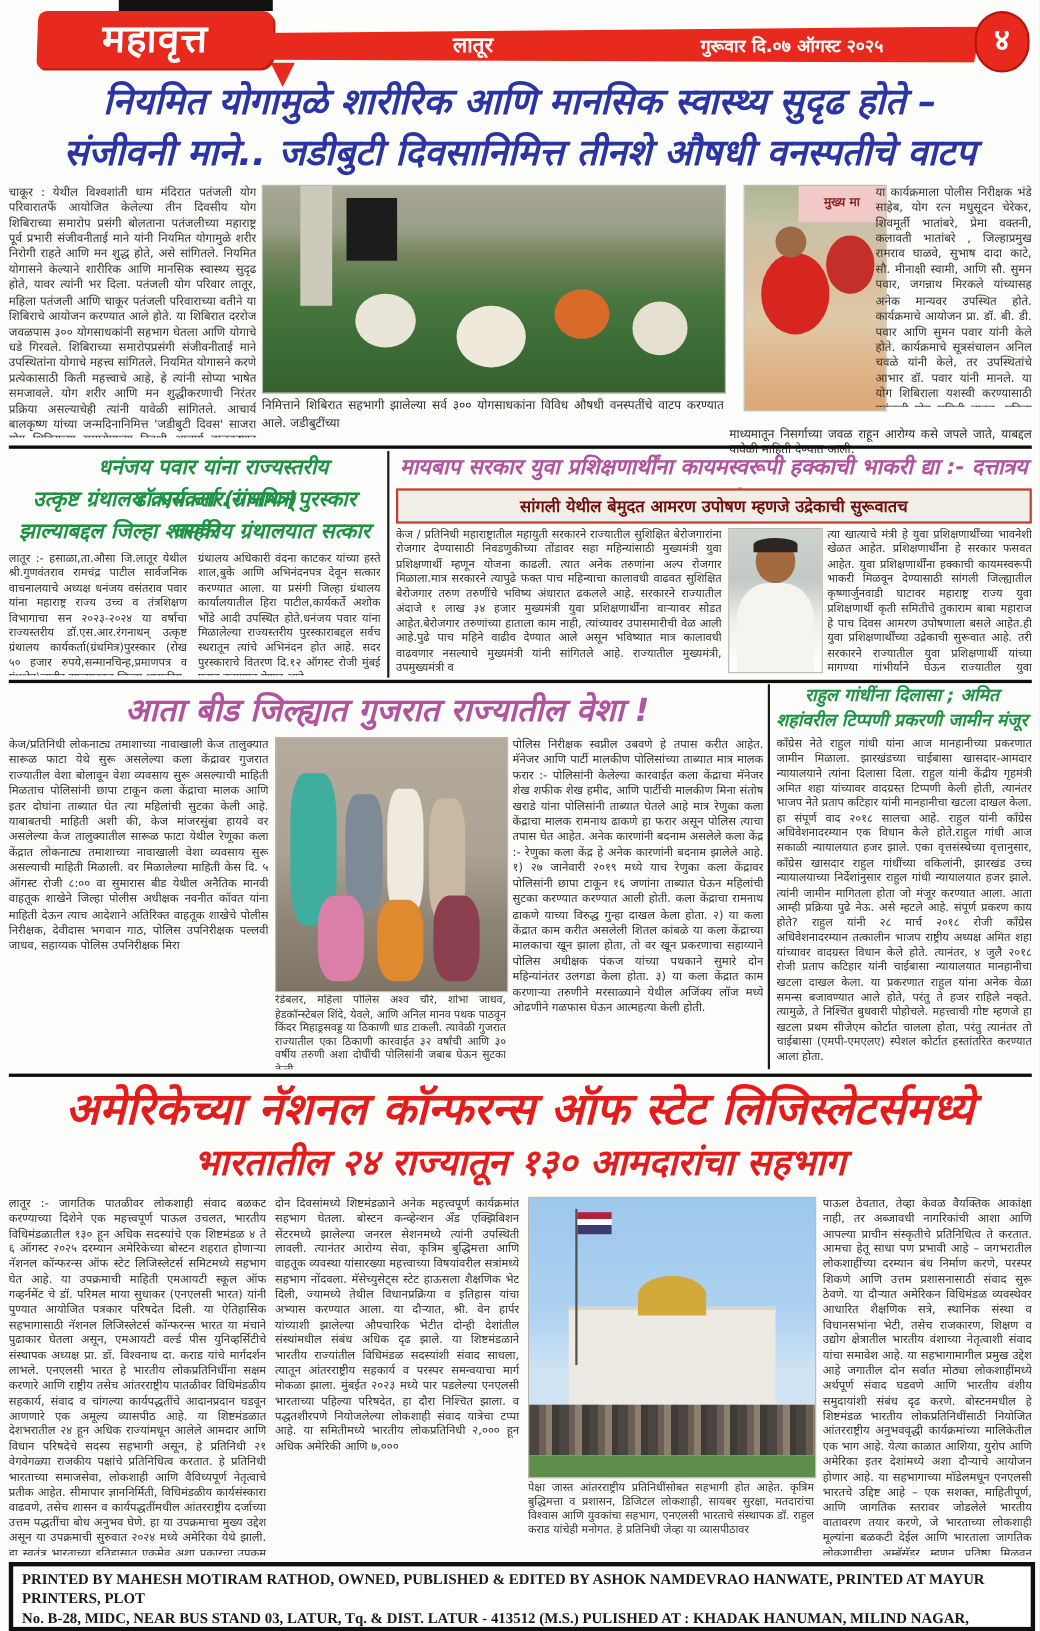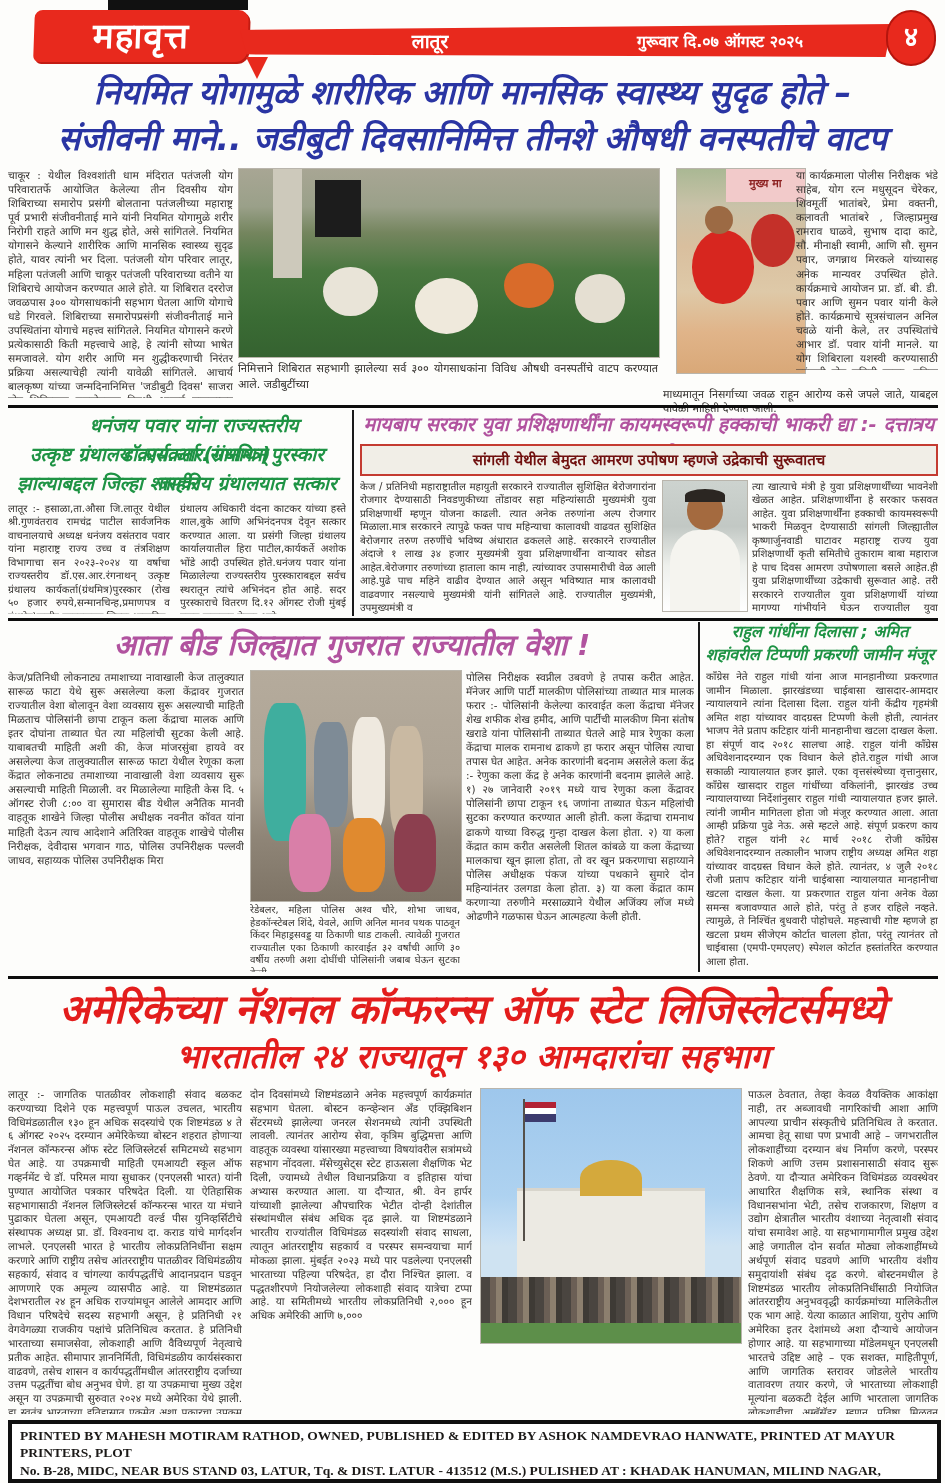--- a/index.html
+++ b/index.html
@@ -117,20 +117,21 @@
   <div class="col" style="left:250px;top:1088px;width:222px;height:326px;font-size:10.4px;line-height:1.33;">दोन दिवसांमध्ये शिष्टमंडळाने अनेक महत्त्वपूर्ण कार्यक्रमांत सहभाग घेतला. बोस्टन कन्व्हेन्शन अँड एक्झिबिशन सेंटरमध्ये झालेल्या जनरल सेशनमध्ये त्यांनी उपस्थिती लावली. त्यानंतर आरोग्य सेवा, कृत्रिम बुद्धिमत्ता आणि वाहतूक व्यवस्था यांसारख्या महत्त्वाच्या विषयांवरील सत्रांमध्ये सहभाग नोंदवला. मॅसेच्युसेट्स स्टेट हाऊसला शैक्षणिक भेट दिली, ज्यामध्ये तेथील विधानप्रक्रिया व इतिहास यांचा अभ्यास करण्यात आला. या दौऱ्यात, श्री. वेन हार्पर यांच्याशी झालेल्या औपचारिक भेटीत दोन्ही देशांतील संस्थांमधील संबंध अधिक दृढ झाले. या शिष्टमंडळाने भारतीय राज्यांतील विधिमंडळ सदस्यांशी संवाद साधला, त्यातून आंतरराष्ट्रीय सहकार्य व परस्पर समन्वयाचा मार्ग मोकळा झाला. मुंबईत २०२३ मध्ये पार पडलेल्या एनएलसी भारताच्या पहिल्या परिषदेत, हा दौरा निश्चित झाला. व पद्धतशीरपणे नियोजलेल्या लोकशाही संवाद यात्रेचा टप्पा आहे. या समितीमध्ये भारतीय लोकप्रतिनिधी २,००० हून अधिक अमेरिकी आणि ७,०००</div>
 
   <div class="photo" style="left:480px;top:1088px;width:260px;height:254px;background:linear-gradient(180deg,#9ec7ec 0%,#aed2f0 42%,#c8e0f4 58%,#cfe3f2 62%);">
     <div class="abs" style="left:14%;bottom:26%;width:72%;height:34%;background:#eceae3;border-top:3px solid #d8d5cc;"></div>
     <div class="abs" style="left:38%;bottom:58%;width:24%;height:14%;border-radius:50% 50% 0 0;background:#d4a93c;"></div>
     <div class="abs" style="left:16%;top:4%;width:2px;height:56%;background:#55504a;"></div>
     <div class="abs" style="left:17%;top:5%;width:12%;height:8%;background:linear-gradient(180deg,#b22234 0 30%,#ffffff 30% 60%,#3c3b6e 60% 100%);"></div>
     <div class="abs" style="left:0;bottom:8%;width:100%;height:18%;background:repeating-linear-gradient(90deg,#4a4540 0 9px,#6b5f55 9px 15px,#8c7f6e 15px 21px,#3e3a35 21px 27px);"></div>
     <div class="abs" style="left:0;bottom:0;width:100%;height:8%;background:#5d8f4a;"></div>
   </div>
+  <div class="col" style="left:480px;top:1346px;width:260px;height:66px;font-size:10px;line-height:1.3;">पेक्षा जास्त आंतरराष्ट्रीय प्रतिनिधींसोबत सहभागी होत आहेत. कृत्रिम बुद्धिमत्ता व प्रशासन, डिजिटल लोकशाही, सायबर सुरक्षा, मतदारांचा विश्वास आणि युवकांचा सहभाग, एनएलसी भारताचे संस्थापक डॉ. राहुल कराड यांचेही मनोगत. हे प्रतिनिधी जेव्हा या व्यासपीठावर</div>
 
   <div class="col" style="left:748px;top:1088px;width:190px;height:326px;font-size:10.4px;line-height:1.33;">पाऊल ठेवतात, तेव्हा केवळ वैयक्तिक आकांक्षा नाही, तर अब्जावधी नागरिकांची आशा आणि आपल्या प्राचीन संस्कृतीचे प्रतिनिधित्व ते करतात. आमचा हेतू साधा पण प्रभावी आहे – जगभरातील लोकशाहींच्या दरम्यान बंध निर्माण करणे, परस्पर शिकणे आणि उत्तम प्रशासनासाठी संवाद सुरू ठेवणे. या दौऱ्यात अमेरिकन विधिमंडळ व्यवस्थेवर आधारित शैक्षणिक सत्रे, स्थानिक संस्था व विधानसभांना भेटी, तसेच राजकारण, शिक्षण व उद्योग क्षेत्रातील भारतीय वंशाच्या नेतृत्वाशी संवाद यांचा समावेश आहे. या सहभागामागील प्रमुख उद्देश आहे जगातील दोन सर्वात मोठ्या लोकशाहींमध्ये अर्थपूर्ण संवाद घडवणे आणि भारतीय वंशीय समुदायांशी संबंध दृढ करणे. बोस्टनमधील हे शिष्टमंडळ भारतीय लोकप्रतिनिधींसाठी नियोजित आंतरराष्ट्रीय अनुभववृद्धी कार्यक्रमांच्या मालिकेतील एक भाग आहे. येत्या काळात आशिया, युरोप आणि अमेरिका इतर देशांमध्ये अशा दौऱ्याचे आयोजन होणार आहे. या सहभागाच्या मॉडेलमधून एनएलसी भारतचे उद्दिष्ट आहे – एक सशक्त, माहितीपूर्ण, आणि जागतिक स्तरावर जोडलेले भारतीय वातावरण तयार करणे, जे भारताच्या लोकशाही मूल्यांना बळकटी देईल आणि भारताला जागतिक लोकशाहीचा अम्बॅसॅडर म्हणून प्रतिष्ठा मिळवून देईल.</div>
 
   <div class="footer-box">
     <div>PRINTED BY MAHESH MOTIRAM RATHOD, OWNED, PUBLISHED &amp; EDITED BY ASHOK NAMDEVRAO HANWATE, PRINTED AT MAYUR PRINTERS, PLOT</div>
     <div>No. B-28, MIDC, NEAR BUS STAND 03, LATUR, Tq. &amp; DIST. LATUR - 413512 (M.S.) PULISHED AT : KHADAK HANUMAN, MILIND NAGAR, LATUR</div>
 
   </div>
 
 </div>

